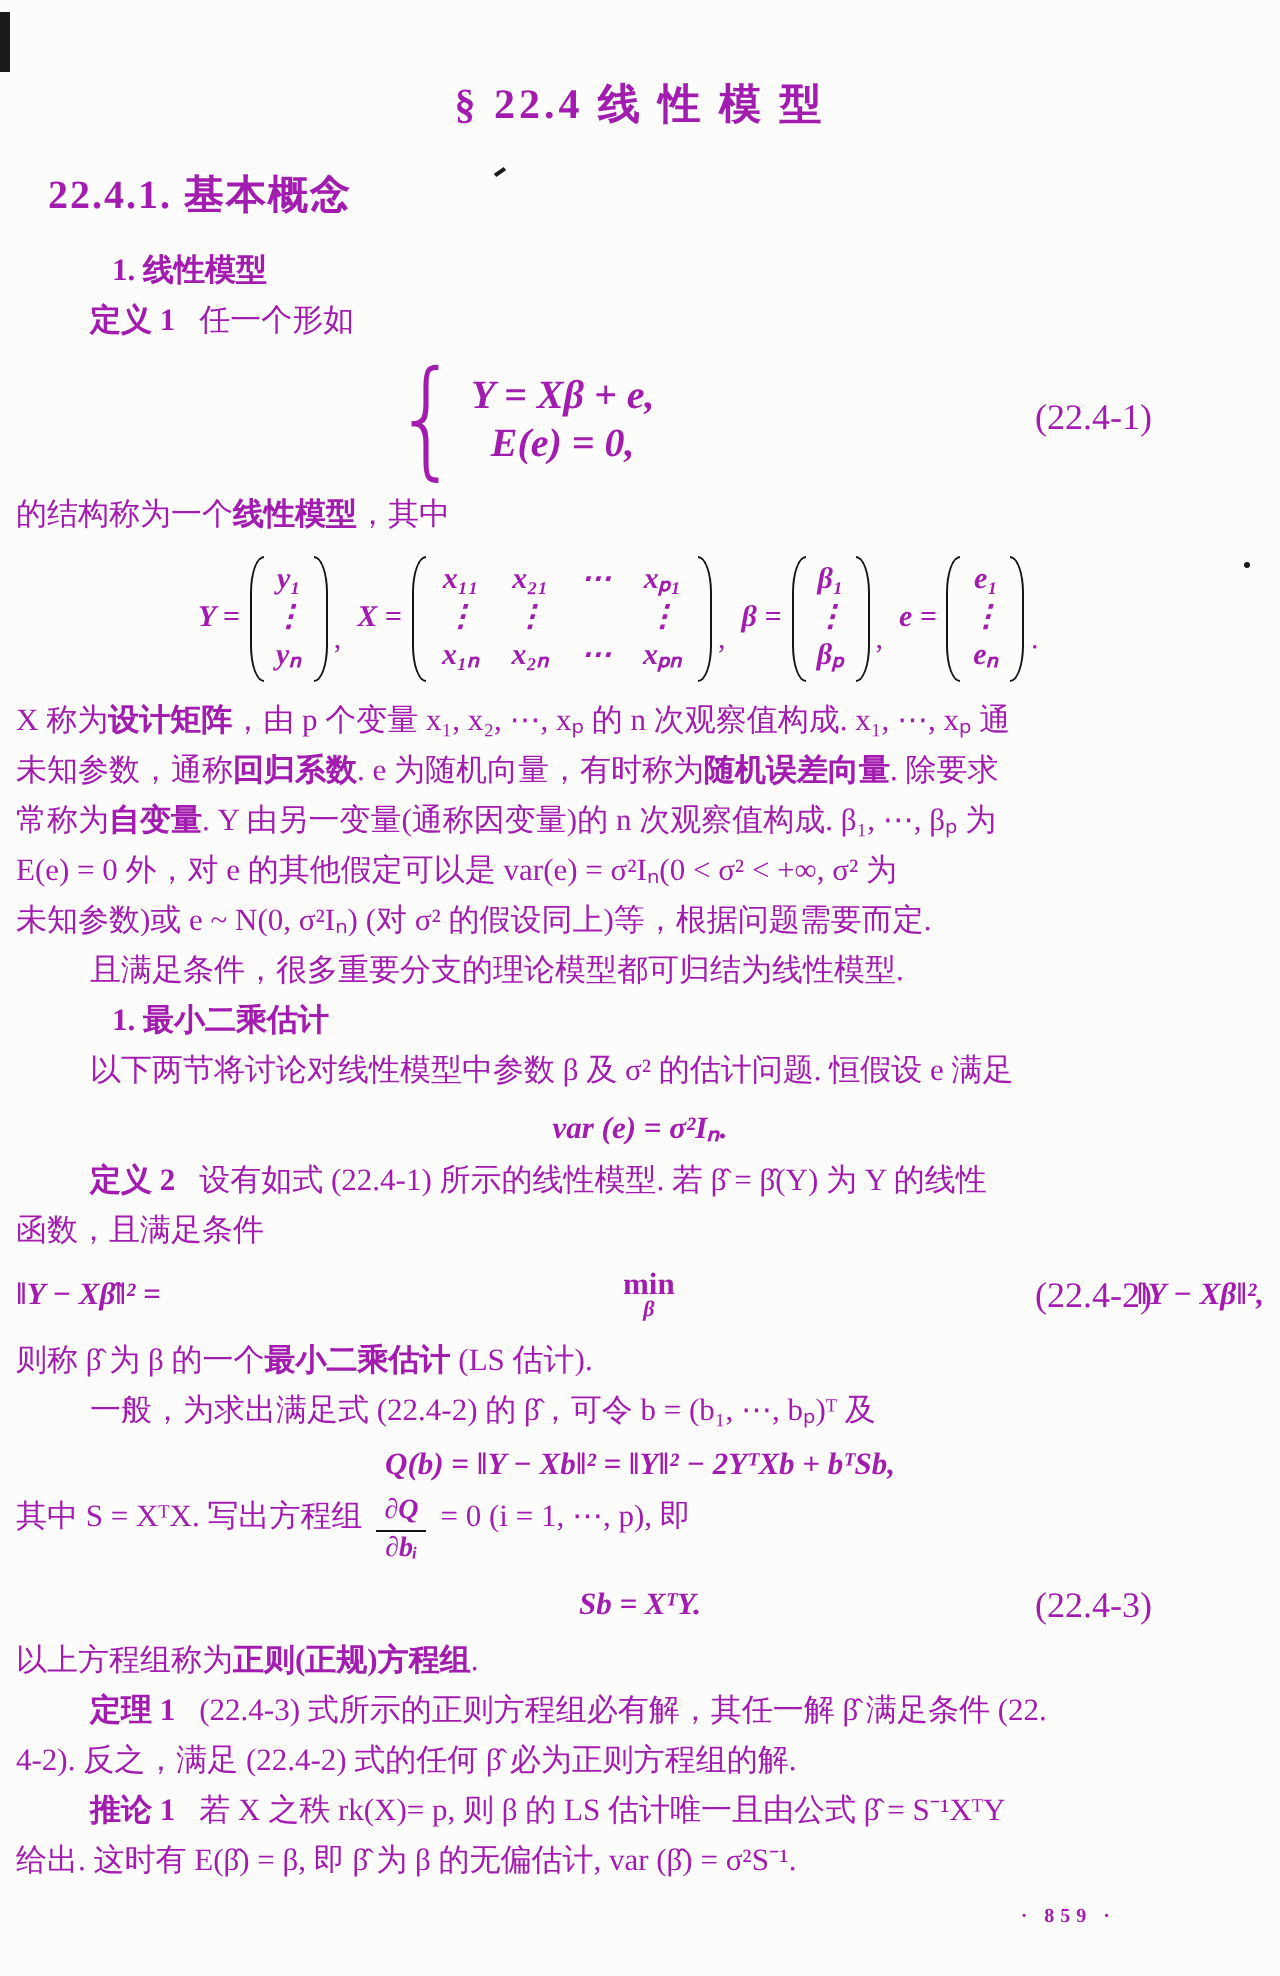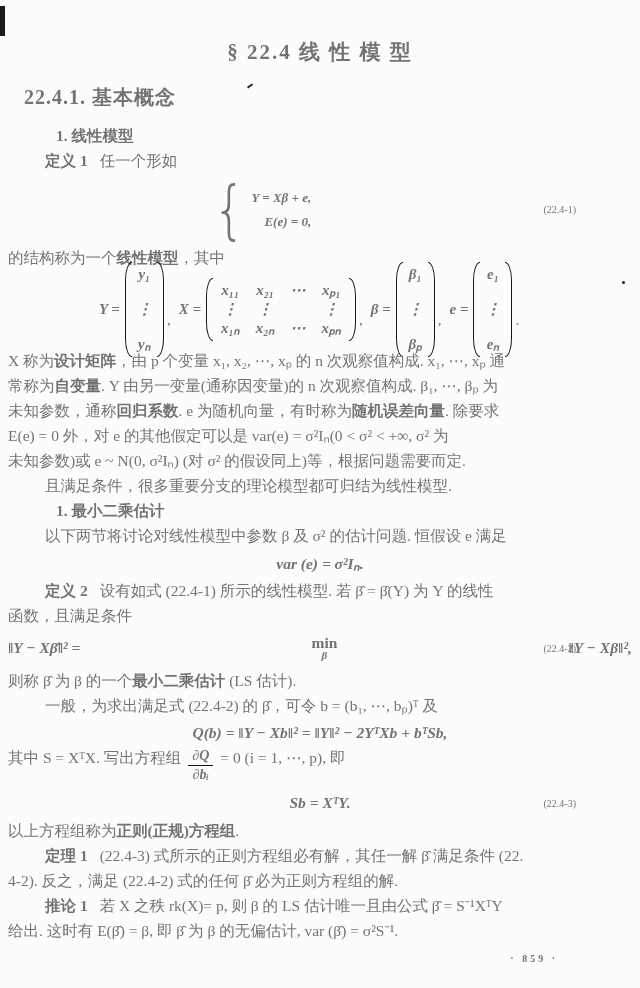--- a/index.html
+++ b/index.html
@@ -1,49 +1,49 @@
 <!DOCTYPE html>
 <html><head>
 <meta charset="utf-8">
 <style>
   * { box-sizing: border-box; }
   html, body { margin:0; padding:0; background:#cfcfcf; }
   .page {
     position:relative; width:640px; height:988px; margin:0 auto;
-    background:#fcfcfa; color:#737373; overflow:hidden;
+    background:#fcfcfa; color:#a21caf; overflow:hidden;
     font-family:"Liberation Serif", serif;
     padding:38px 8px 0 8px;
   }
   .title { text-align:center; font-size:21px; font-weight:bold; letter-spacing:2px; margin:0; }
   .h2 { font-size:20px; font-weight:bold; margin:18px 0 0 16px; letter-spacing:1px; }
   .line { font-size:15.5px; line-height:25px; white-space:nowrap; }
   .ind  { padding-left:37px; }
   .ind2 { padding-left:48px; }
   .bold { font-weight:bold; }
   .label { font-weight:bold; margin-right:12px; }
   .math { font-style:italic; font-weight:600; }
 
   .eq-line { position:relative; height:30px; display:flex; align-items:center; justify-content:center; font-size:15.5px; }
-  .eq-num { position:absolute; right:56px; top:50%; transform:translateY(-50%); font-style:normal; font-weight:400; font-size:10px; }
+  .eq-num { position:absolute; right:56px; top:50%; transform:translateY(-50%); font-style:normal; font-weight:400; font-size:18px; }
 
   .eq-system { position:relative; display:flex; align-items:center; justify-content:center; padding:5px 0 3px; }
   .sys-inner { display:flex; align-items:center; margin-right:120px; }
   .brace { font-family:"DejaVu Sans", sans-serif; font-size:64px; font-weight:300; line-height:64px; transform:scaleX(.8); margin-right:2px; }
   .brace::before { content:"{"; }
   .sys-lines { display:flex; flex-direction:column; }
-  .sys-lines > div { line-height:24px; font-size:13px; text-align:right; }
+  .sys-lines > div { line-height:24px; font-size:20px; text-align:center; }
 
   .matrix-row { display:flex; align-items:center; margin:3px 0 3px 86px; height:72px; font-size:15px; }
   .mlabel { font-style:italic; font-weight:700; margin:0 5px; }
   .msep { margin:0 3px; align-self:flex-end; padding-bottom:16px; }
   .vec { display:inline-flex; align-items:stretch; }
   .vec::before, .vec::after { content:""; width:6px; border:1.6px solid #151515; }
   .vec::before { border-right:none; border-top-left-radius:10px 26px; border-bottom-left-radius:10px 26px; }
   .vec::after  { border-left:none;  border-top-right-radius:10px 26px; border-bottom-right-radius:10px 26px; }
-  .col { display:flex; flex-direction:column; justify-content:space-between; align-items:center; padding:3px 5px; font-style:italic; font-weight:600;gap:16px; }
+  .col { display:flex; flex-direction:column; justify-content:space-between; align-items:center; padding:3px 5px; font-style:italic; font-weight:600; }
   .col span { line-height:19px; }
   .grid { display:grid; grid-template-columns:repeat(4,auto); column-gap:16px; padding:3px 8px; align-items:center; justify-items:center; font-style:italic; font-weight:600; }
   .grid span { line-height:19px; }
 
   .stack { display:inline-flex; flex-direction:column; align-items:center; margin:0 5px; }
   .stack .top { line-height:15px; font-weight:600; }
   .stack .bot { font-size:11px; line-height:11px; font-style:italic; font-weight:600; }
 
   .deriv-line { display:flex; align-items:flex-start; height:40px; font-size:15.5px; white-space:nowrap; }
   .frac { display:inline-flex; flex-direction:column; align-items:center; margin:0 7px; font-style:italic; font-weight:600; font-size:14px; }
@@ -136,24 +136,24 @@
       <span>eₙ</span>
     </span>
       </span>
     <span class="msep">.</span>
   </div>
 
   <div class="line">
     <span>X 称为</span><span class="bold">设计矩阵</span><span>，由 p 个变量 x₁, x₂, ⋯, xₚ 的 n 次观察值构成. x₁, ⋯, xₚ 通</span>
   </div>
   <div class="line">
+    <span>未知参数，通称</span><span class="bold">回归系数</span><span>. e 为随机向量，有时称为</span><span class="bold">随机误差向量</span><span>. 除要求</span>
+  </div>
+  <div class="line">
     <span>常称为</span><span class="bold">自变量</span><span>. Y 由另一变量(通称因变量)的 n 次观察值构成. β₁, ⋯, βₚ 为</span>
-  </div>
-  <div class="line">
-    <span>未知参数，通称</span><span class="bold">回归系数</span><span>. e 为随机向量，有时称为</span><span class="bold">随机误差向量</span><span>. 除要求</span>
   </div>
   <div class="line">E(e) = 0 外，对 e 的其他假定可以是 var(e) = σ²Iₙ(0 &lt; σ² &lt; +∞, σ² 为</div>
   <div class="line">未知参数)或 e ~ N(0, σ²Iₙ) (对 σ² 的假设同上)等，根据问题需要而定.</div>
   <div class="line ind">且满足条件，很多重要分支的理论模型都可归结为线性模型.</div>
 
   <div class="line ind2 bold">1. 最小二乘估计</div>
   <div class="line ind">以下两节将讨论对线性模型中参数 β 及 σ² 的估计问题. 恒假设 e 满足</div>
 
   <div class="eq-line math">var (e) = σ²Iₙ.</div>
 

